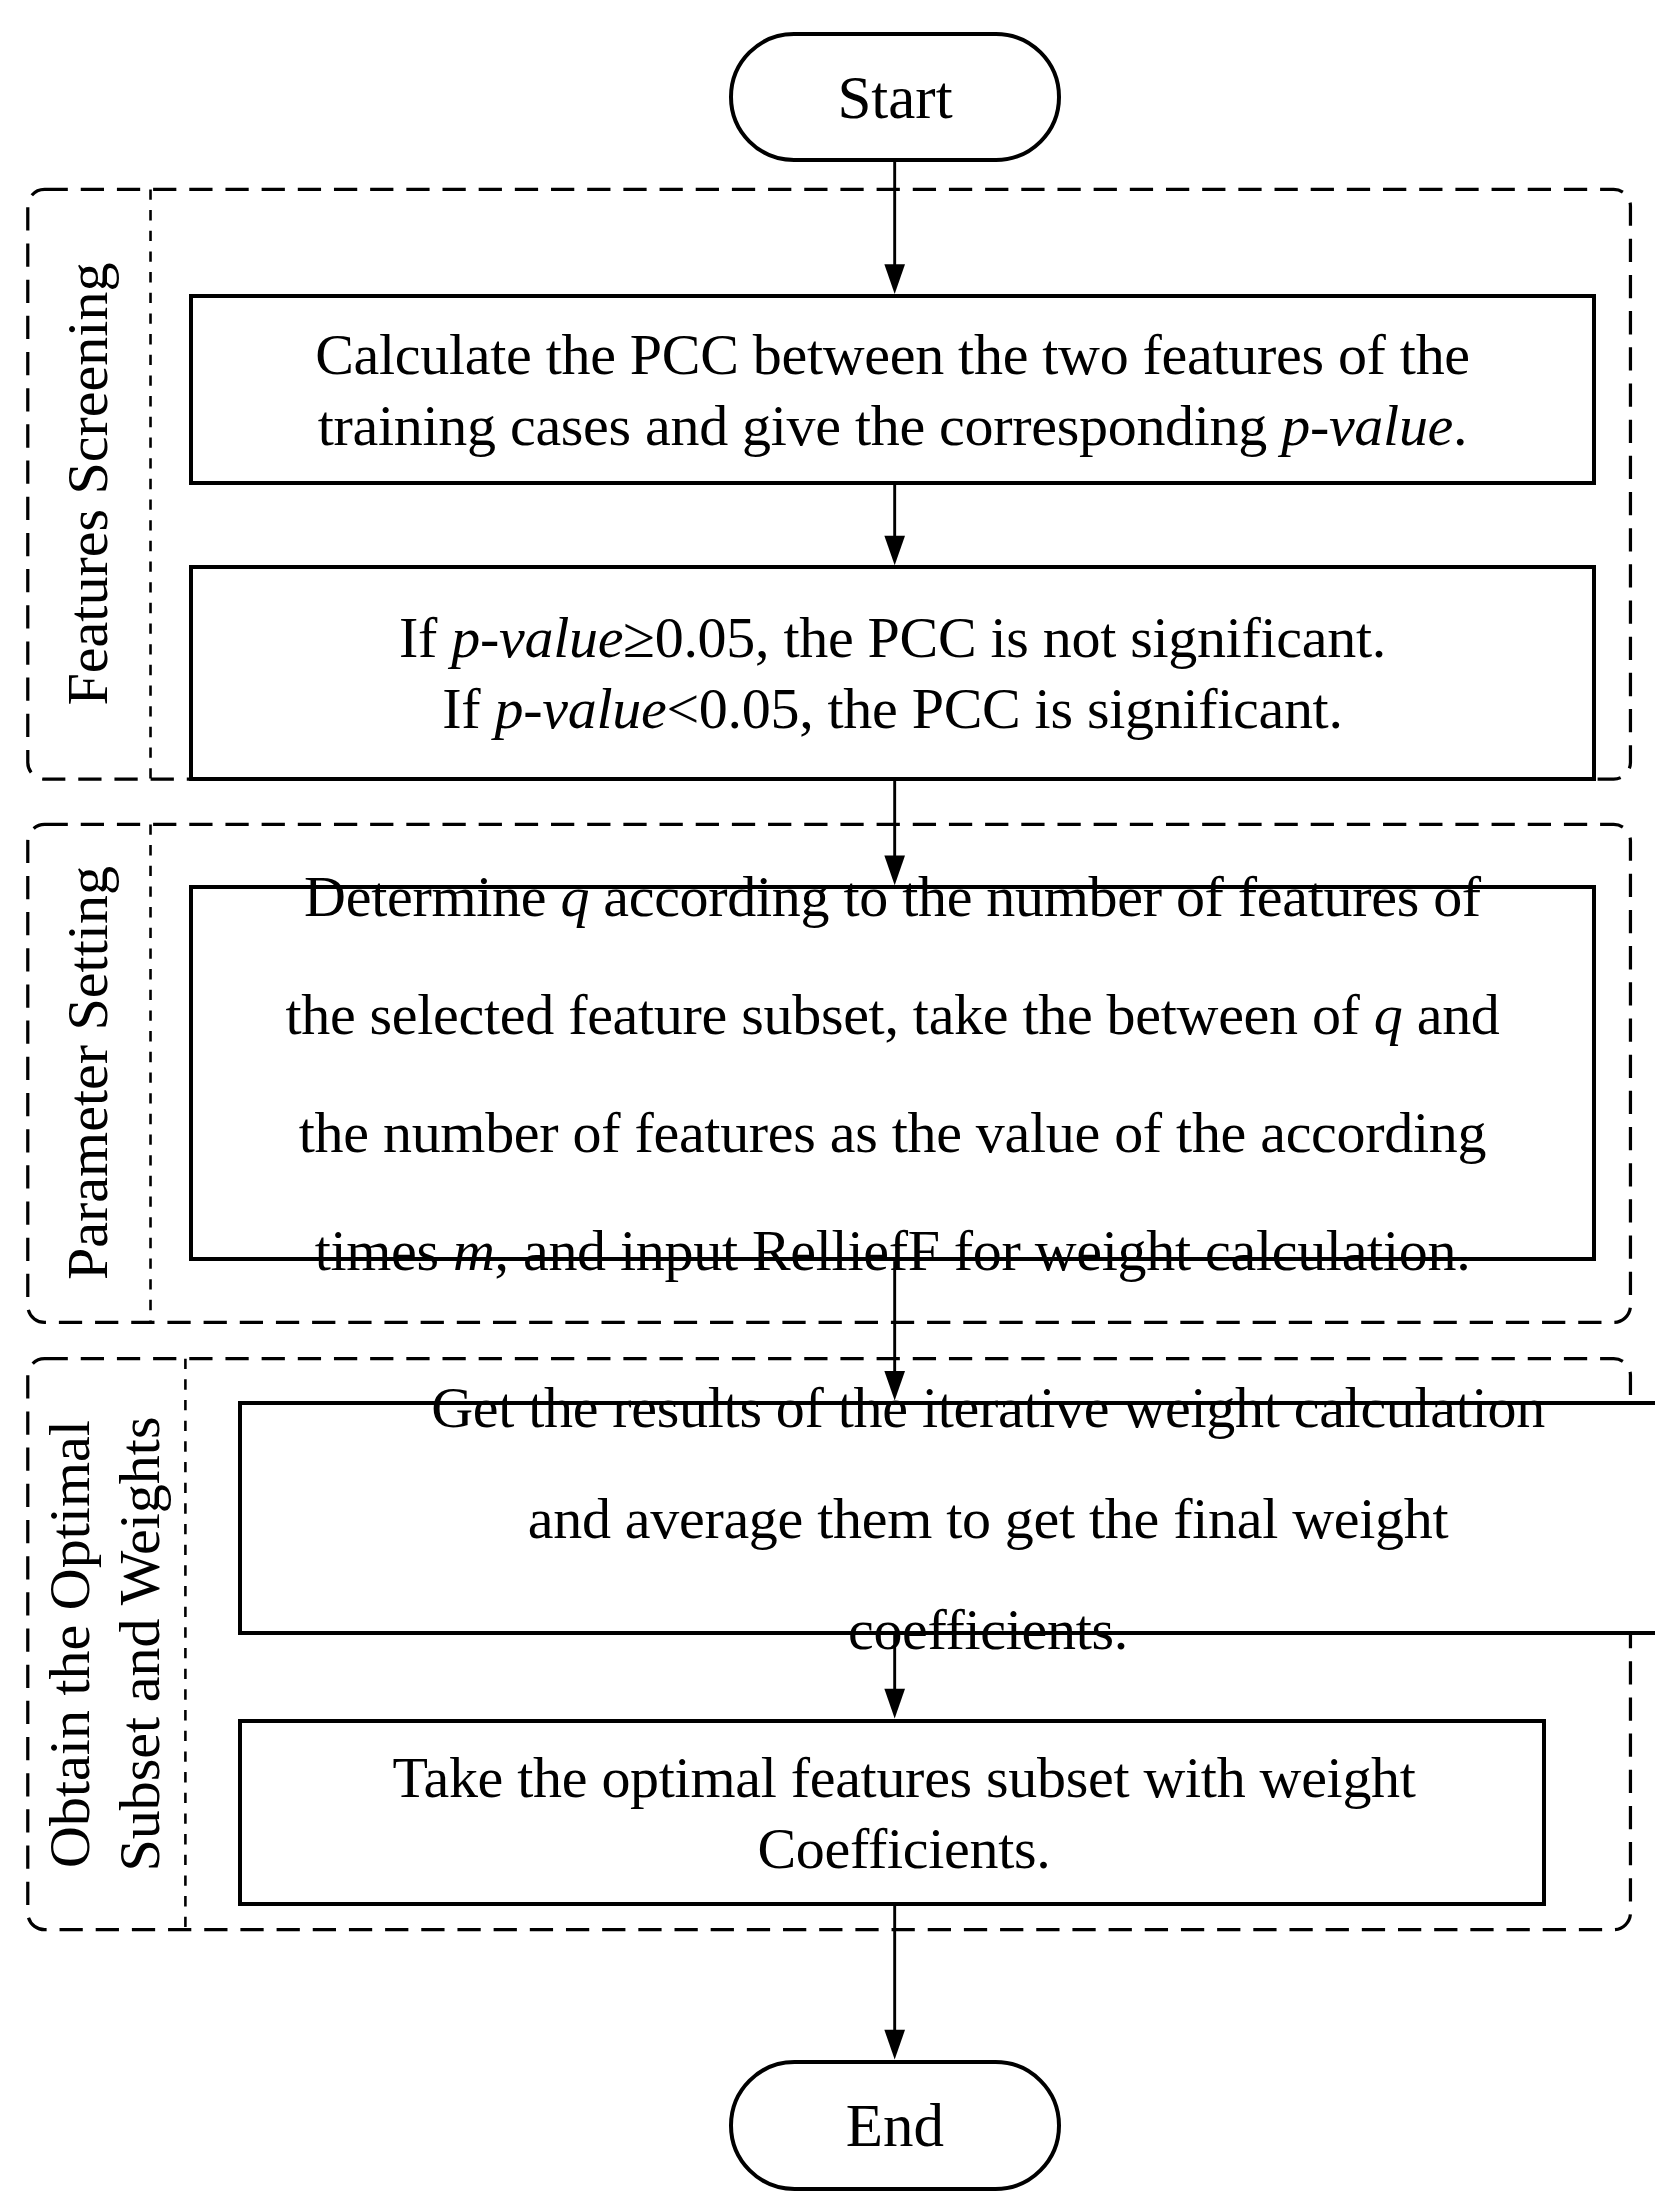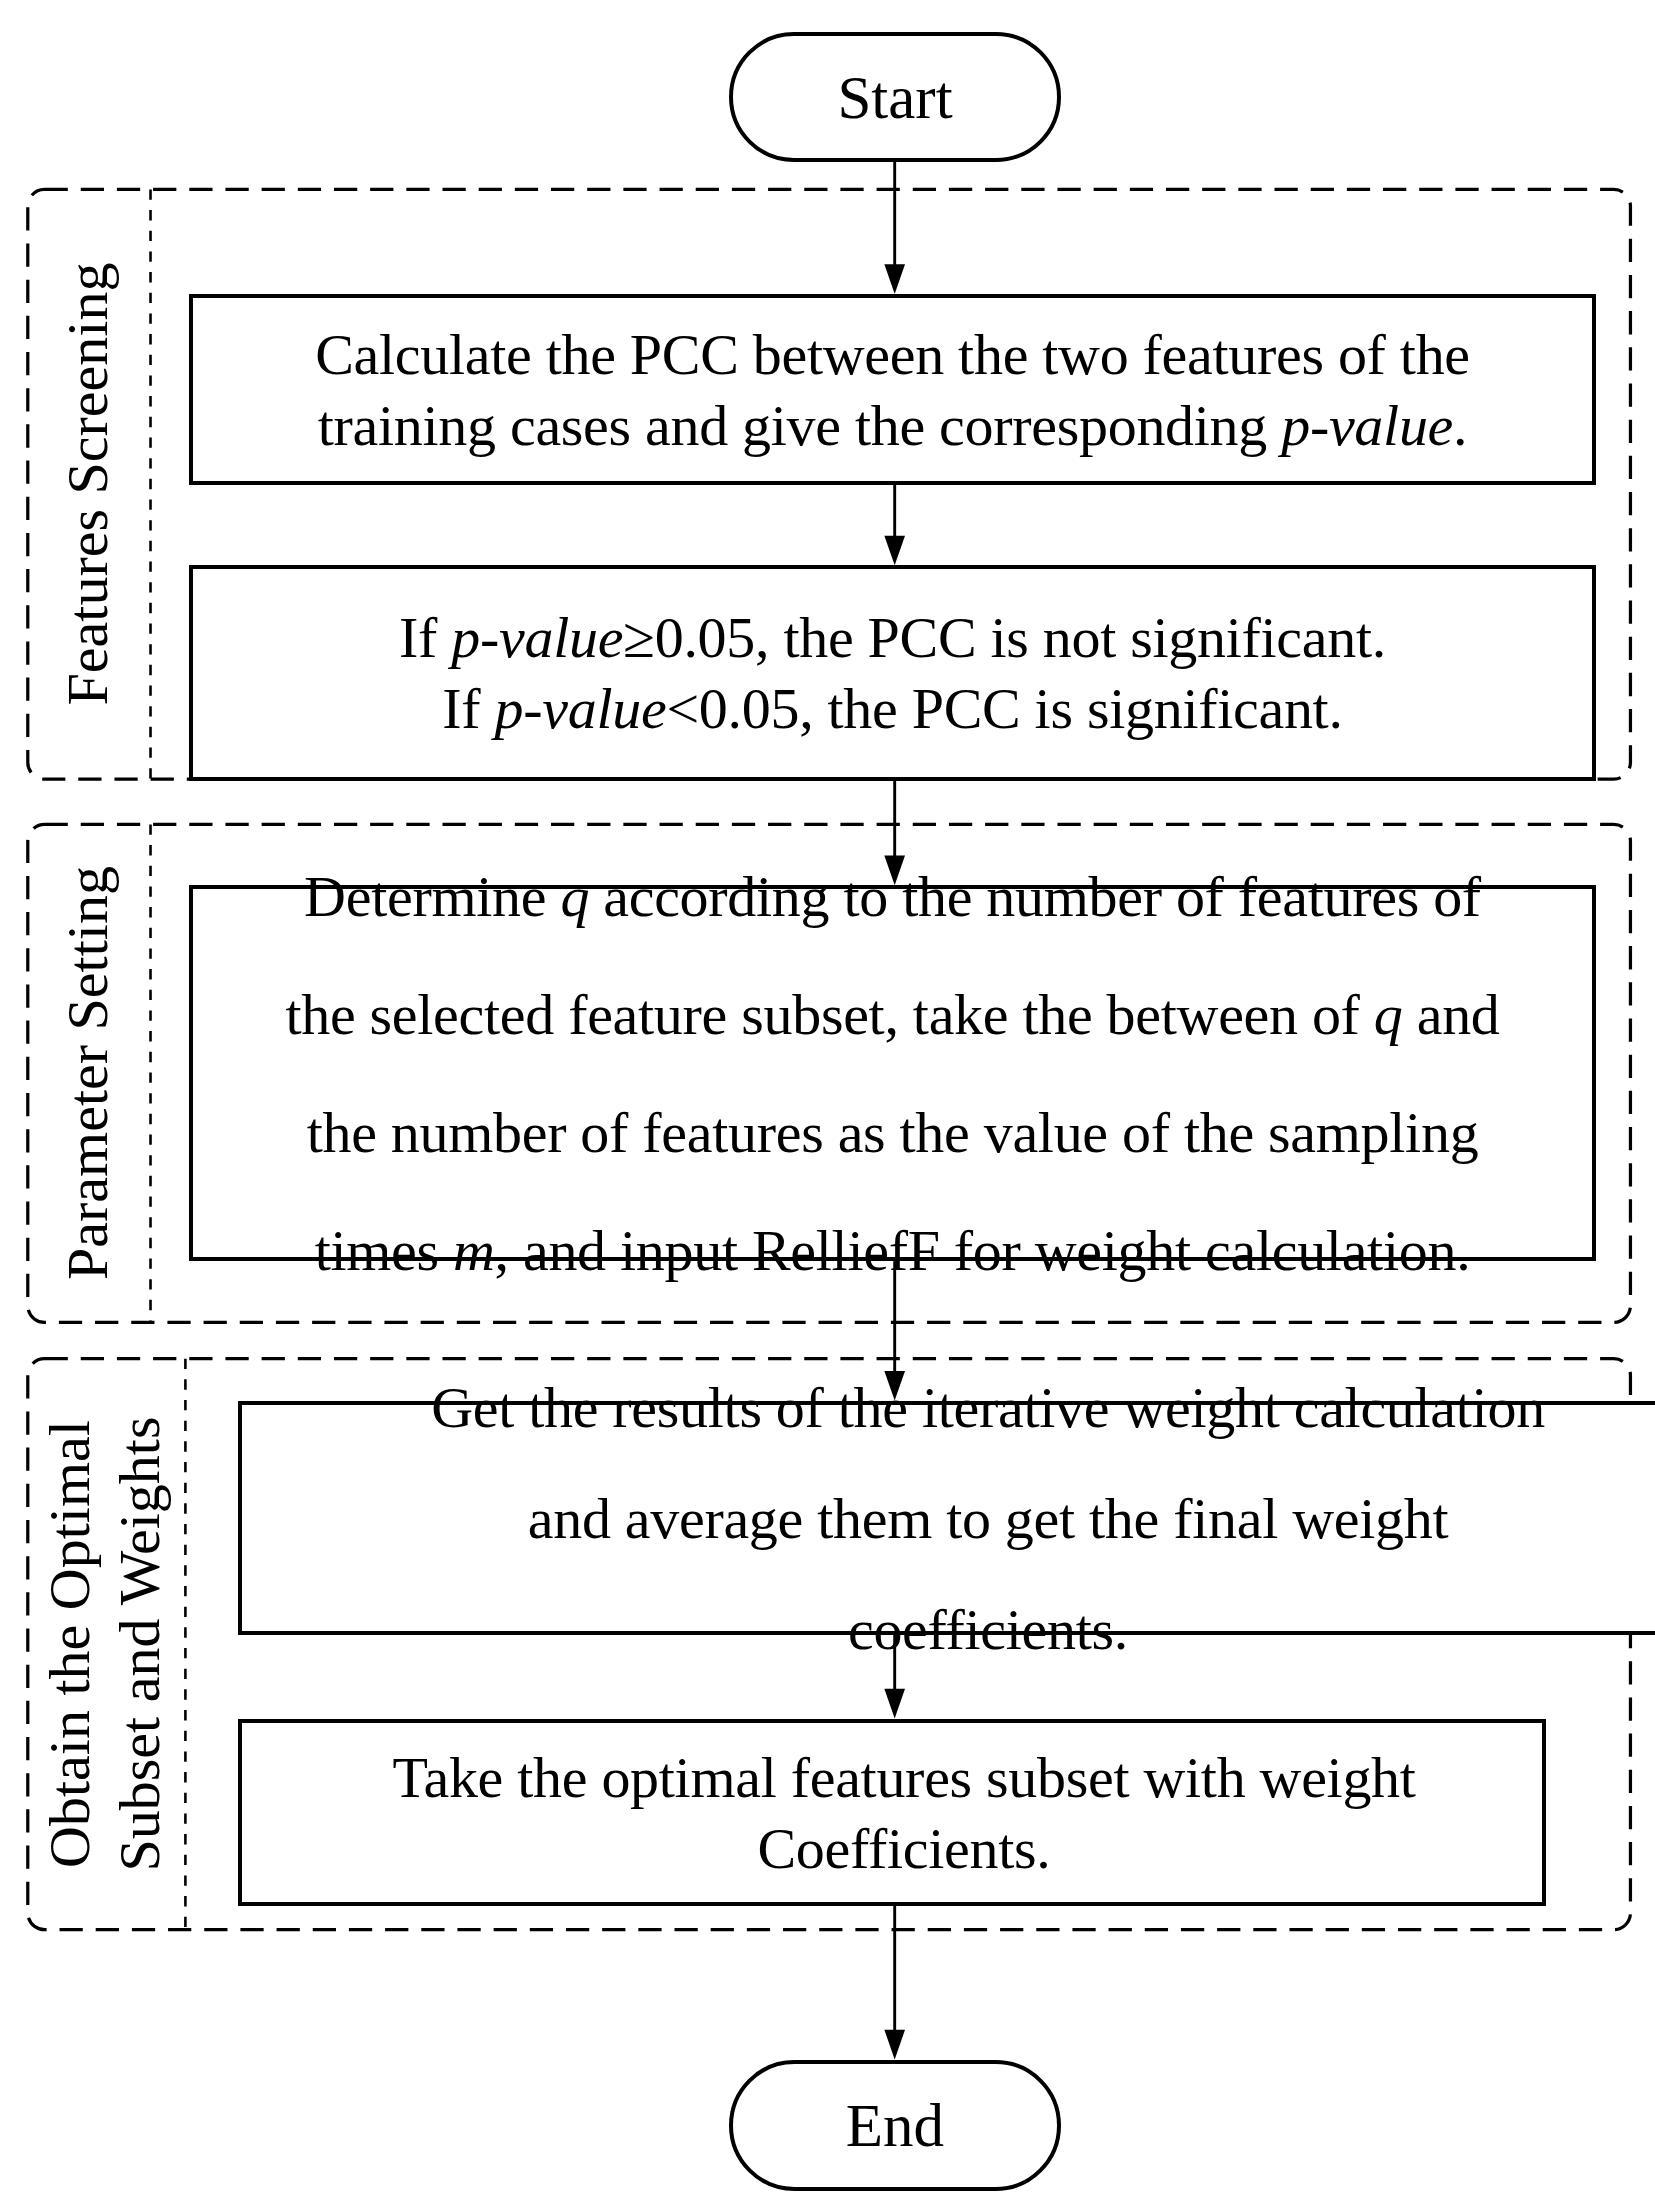--- a/index.html
+++ b/index.html
@@ -94,21 +94,21 @@
       <div class="tline"><span>Calculate the PCC between the two features of the</span></div>
       <div class="tline"><span>training cases and give the corresponding </span><i>p-value</i><span>.</span></div>
     </div>
   <div id="box2" class="node pbox">
       <div class="tline"><span>If </span><i>p-value</i><span>≥0.05, the PCC is not significant.</span></div>
       <div class="tline"><span>If </span><i>p-value</i><span>&lt;0.05, the PCC is significant.</span></div>
     </div>
   <div id="box3" class="node pbox">
       <div class="tline"><span>Determine </span><i>q</i><span> according to the number of features of</span></div>
       <div class="tline"><span>the selected feature subset, take the between of </span><i>q</i><span> and</span></div>
-      <div class="tline"><span>the number of features as the value of the sampling</span></div>
+      <div class="tline"><span>the number of features as the value of the according</span></div>
       <div class="tline"><span>times </span><i>m</i><span>, and input RelliefF for weight calculation.</span></div>
     </div>
   <div id="box4" class="node pbox">
       <div class="tline"><span>Get the results of the iterative weight calculation</span></div>
       <div class="tline"><span>and average them to get the final weight</span></div>
       <div class="tline"><span>coefficients.</span></div>
     </div>
   <div id="box5" class="node pbox">
       <div class="tline"><span>Take the optimal features subset with weight</span></div>
       <div class="tline"><span>Coefficients.</span></div>

